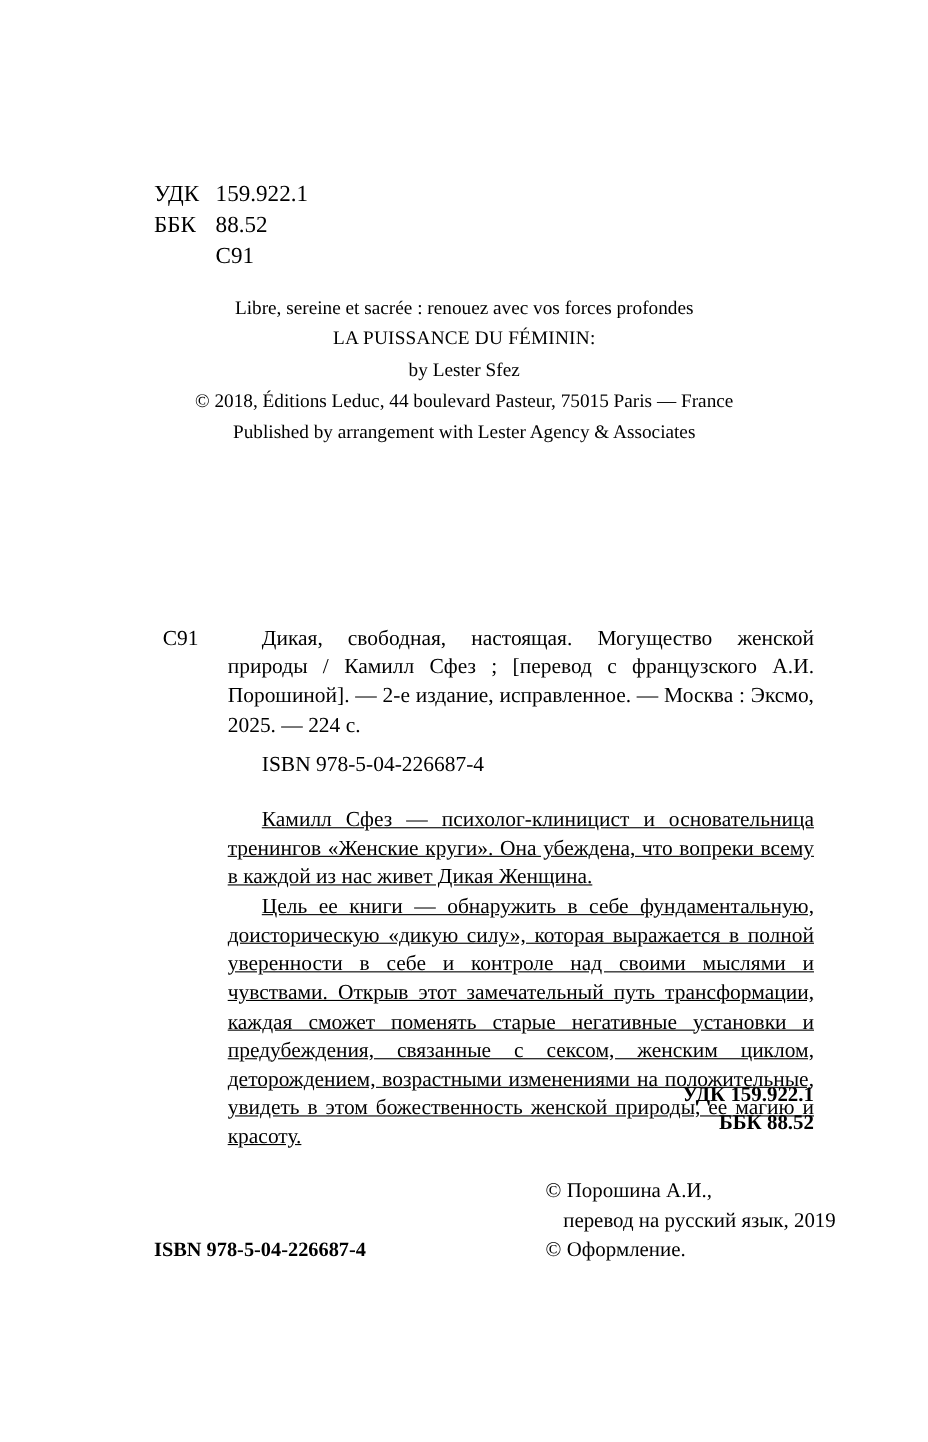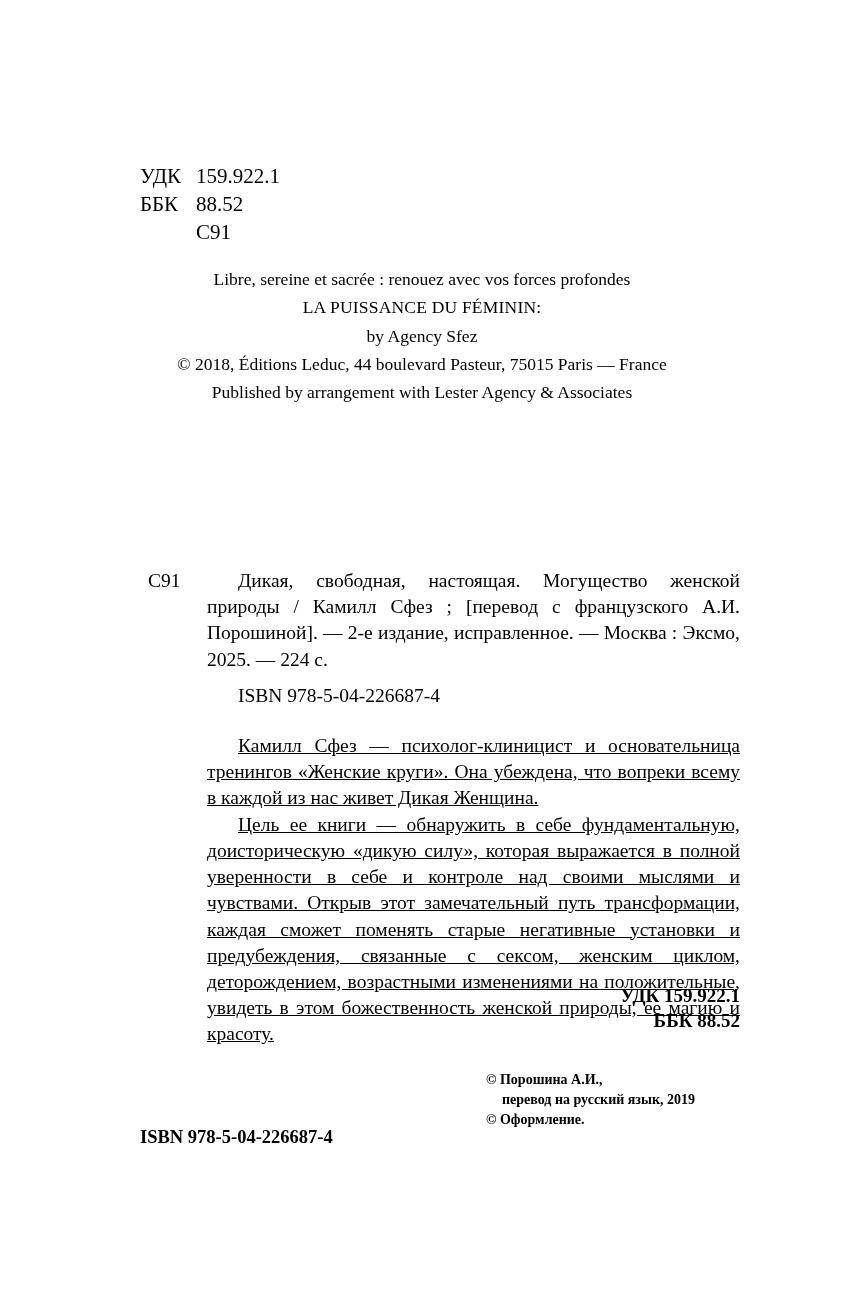--- a/index.html
+++ b/index.html
@@ -124,25 +124,25 @@
     line-height: 1.32;
   }
   .classmarks-bottom span {
     display: block;
     white-space: nowrap;
   }
 
   
   .imprint {
     position: absolute;
-    left: 486px;
+    left: 496px;
     top: 1070px;
     width: 300px;
-    font-weight: bold;
-    font-size: 14px;
+    font-weight: normal;
+    font-size: 19px;
     line-height: 1.42;
   }
   .imprint .imp-line {
     display: block;
     white-space: nowrap;
   }
   .imprint .imp-cont {
     padding-left: 16px;
   }
 
@@ -163,21 +163,21 @@
 
   <div class="classmarks">
     <span class="cm-row"><span class="cm-key">УДК</span><span>159.922.1</span></span>
     <span class="cm-row"><span class="cm-key">ББК</span><span>88.52</span></span>
     <span class="cm-shelf">С91</span>
   </div>
 
   <div class="orig-block">
     <span class="orig-line">Libre, sereine et sacrée : renouez avec vos forces profondes</span>
     <span class="orig-line orig-title">LA PUISSANCE DU FÉMININ:</span>
-    <span class="orig-line">by Agency Sfez</span>
+    <span class="orig-line">by Lester Sfez</span>
     <span class="orig-line">© 2018, Éditions Leduc, 44 boulevard Pasteur, 75015 Paris  — France</span>
     <span class="orig-line">Published by arrangement with Lester Agency &amp; Associates</span>
   </div>
 
   <div class="record">
     <div class="rec-body">
       <span class="rec-shelf">С91</span>
       <div class="rec-desc">Дикая, свободная, настоящая. Могущество женской природы / Камилл Сфез ; [перевод с французского А.И. Порошиной]. — 2-е издание, исправленное. — Москва : Эксмо, 2025. — 224 с.</div>
     </div>
     <div class="rec-isbn">ISBN 978-5-04-226687-4</div>

